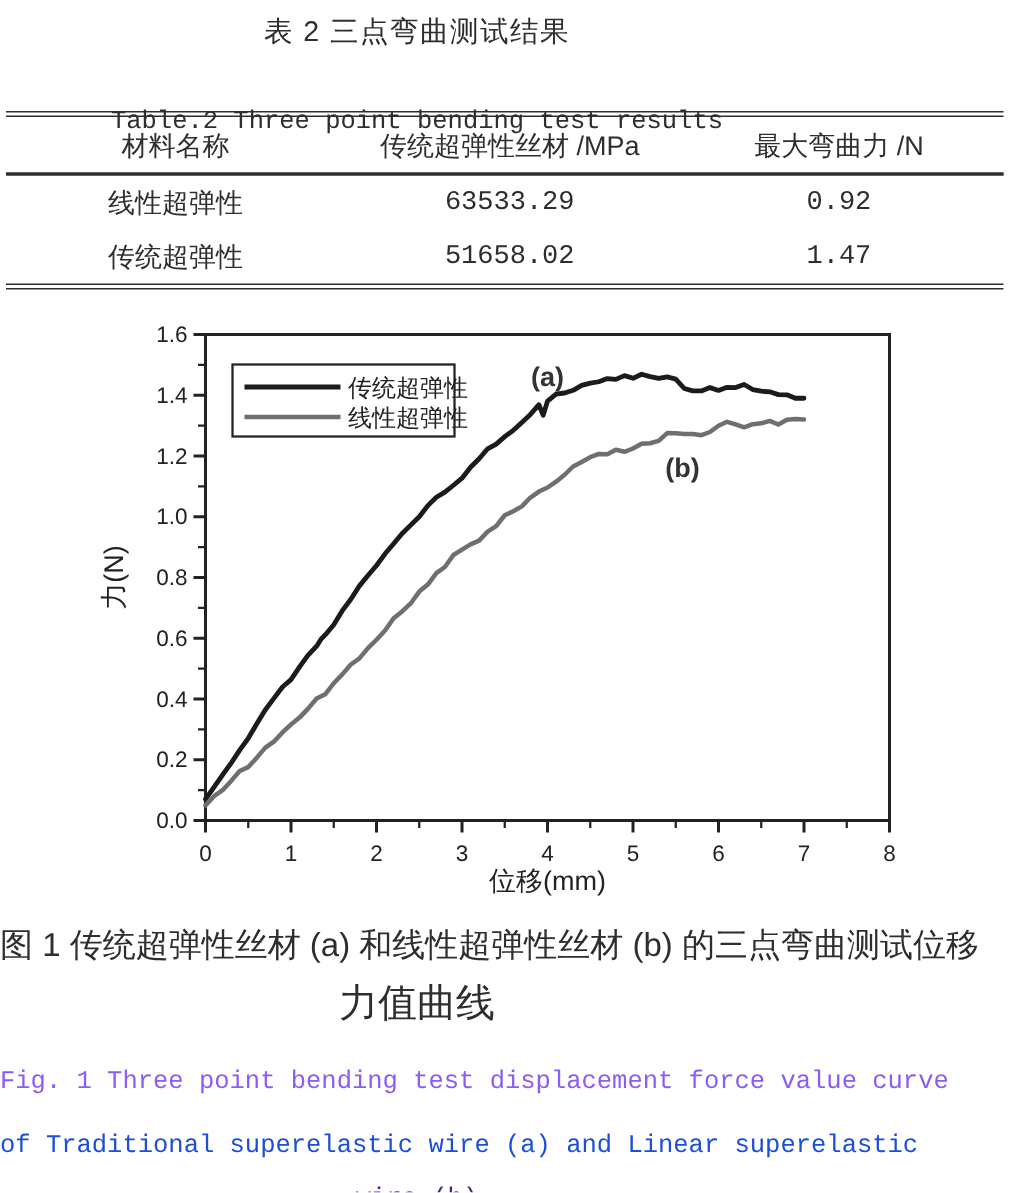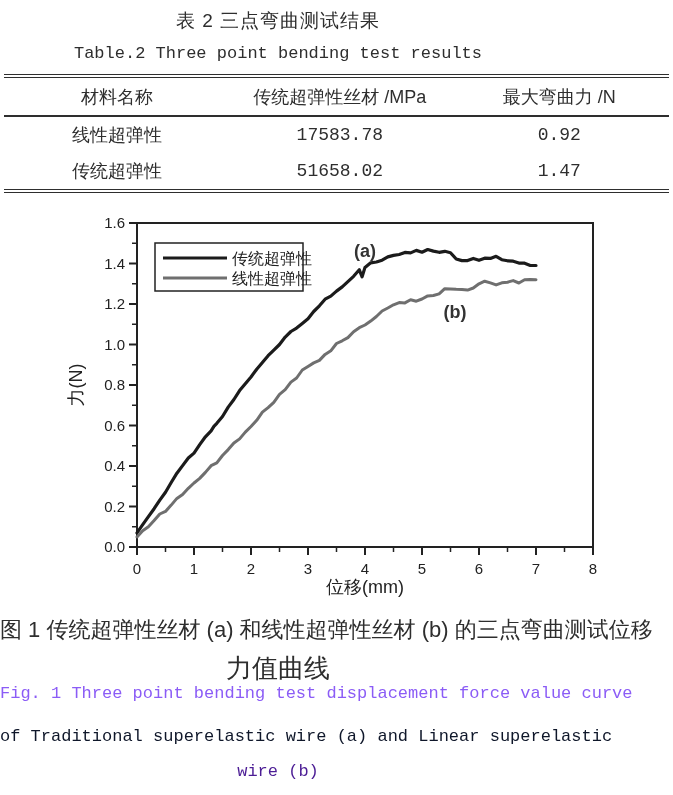--- a/index.html
+++ b/index.html
@@ -2,41 +2,41 @@
 <html><head>
 <meta charset="utf-8">
 <style>
   html,body{margin:0;padding:0;background:#ffffff;}
   .page{
     position:relative;width:673px;height:795px;background:#ffffff;overflow:hidden;
     font-family:"Liberation Sans",sans-serif;color:#2b2b2b;
   }
   .centered{position:absolute;left:0;width:556px;text-align:center;white-space:nowrap;}
   .zh-text{font-family:"Liberation Sans",sans-serif;}
-  .mono-text{font-family:"Liberation Mono","DejaVu Sans Mono",monospace;}
+  .mono-text{font-family:"Liberation Mono","DejaVu Sans Mono",monospace;margin-top:28px;}
   .table-title-zh{top:8px;font-size:19px;letter-spacing:1px;color:#2e2e2e;}
   .table-title-en{top:44px;font-size:17px;color:#2e2e2e;}
   .data-table-wrap{
     position:absolute;top:74px;left:4px;width:665px;
     border-top:4px double #2e2e2e;border-bottom:4px double #2e2e2e;
   }
   table.data-table{width:100%;border-collapse:collapse;table-layout:fixed;}
   table.data-table th{
     height:35px;font-size:18px;font-weight:normal;text-align:center;vertical-align:middle;
     border-bottom:2px solid #2e2e2e;color:#2e2e2e;
   }
   table.data-table td{
     height:34px;font-size:18px;text-align:center;vertical-align:middle;color:#2e2e2e;
   }
   td.num-cell{font-family:"Liberation Mono","DejaVu Sans Mono",monospace;font-size:17px;}
   .chart-svg{position:absolute;top:200px;left:0;}
   .fig-caption-zh-1{top:615px;font-size:22px;color:#2e2e2e;}
   .fig-caption-zh-2{top:651px;font-size:26px;color:#2e2e2e;}
   .fig-caption-en-1{top:684px;font-size:17px;color:#8b5cf6;}
-  .fig-caption-en-2{top:727px;font-size:17px;color:#0f172a;text-align:center;}
+  .fig-caption-en-2{top:727px;font-size:17px;color:#1d4ed8;text-align:center;}
   .fig-caption-en-3{top:762px;font-size:17px;color:#4c1d95;}
 </style>
 </head>
 <body>
 
 <div class="page">
 
   <div class="centered zh-text table-title-zh">表 2  三点弯曲测试结果</div>
   <div class="centered mono-text table-title-en">Table.2  Three point bending test results</div>
 
@@ -50,21 +50,21 @@
       <thead>
         <tr>
           <th>材料名称</th>
           <th>传统超弹性丝材 /MPa</th>
           <th>最大弯曲力 /N</th>
         </tr>
       </thead>
       <tbody>
         <tr>
           <td>线性超弹性</td>
-          <td class="num-cell">17583.78</td>
+          <td class="num-cell">63533.29</td>
           <td class="num-cell">0.92</td>
         </tr>
         <tr>
           <td>传统超弹性</td>
           <td class="num-cell">51658.02</td>
           <td class="num-cell">1.47</td>
         </tr>
       </tbody>
     </table>
   </div>

